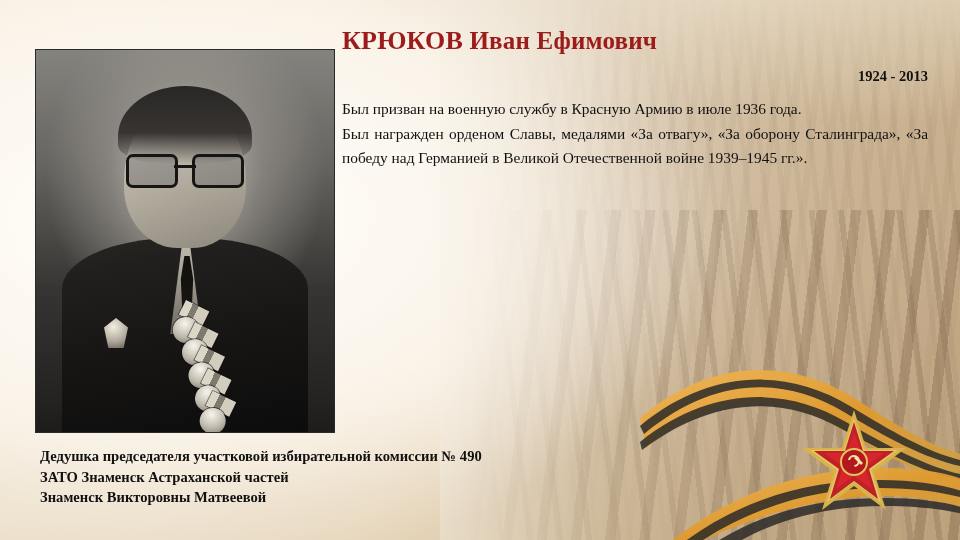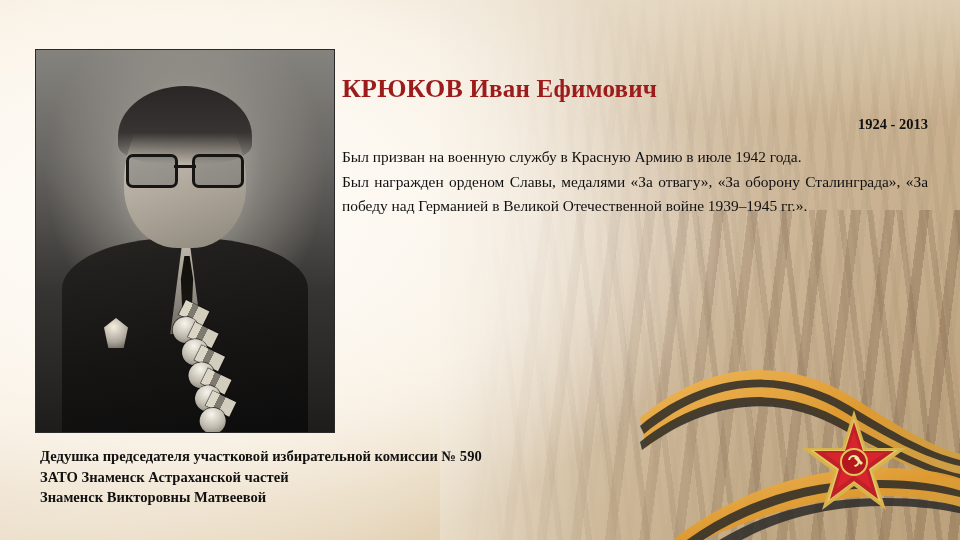--- a/index.html
+++ b/index.html
@@ -186,21 +186,20 @@
     background: radial-gradient(circle at 40% 30%, #efe9dc 0%, #a9a297 60%, #5e594f 100%);
     clip-path: polygon(50% 0, 100% 32%, 82% 100%, 18% 100%, 0 32%);
   }
 
   
   .content {
     position: absolute;
     left: 342px;
     top: 26px;
     width: 586px;
-    margin-top: 48px;
   }
   .title {
     font-family: "Liberation Serif", serif;
     font-size: 25px;
     font-weight: bold;
     color: #9c1b1b;
     letter-spacing: 0.2px;
     margin: 0 0 12px 0;
   }
   .title .surname { font-size: 26px; }
@@ -307,23 +306,23 @@
       </div>
     </div>
   </div>
 
   <div class="content">
     <h1 class="title">
       <span class="surname">КРЮКОВ</span>
       <span>Иван Ефимович</span>
     </h1>
     <div class="years">1924 - 2013</div>
-    <p class="para">Был призван на военную службу в Красную Армию в июле 1942 года.</p>
+    <p class="para">Был призван на военную службу в Красную Армию в июле 1936 года.</p>
     <p class="para">Был награжден орденом Славы, медалями «За отвагу», «За оборону Сталинграда», «За победу над Германией в Великой Отечественной войне 1939–1945 гг.».</p>
   </div>
 
   <div class="footer">
-    <div>Дедушка председателя участковой избирательной комиссии № 590</div>
+    <div>Дедушка председателя участковой избирательной комиссии № 490</div>
     <div>ЗАТО Знаменск Астраханской частей</div>
     <div>Знаменск Викторовны Матвеевой</div>
   </div>
 
 </div>
 
 </body></html>

